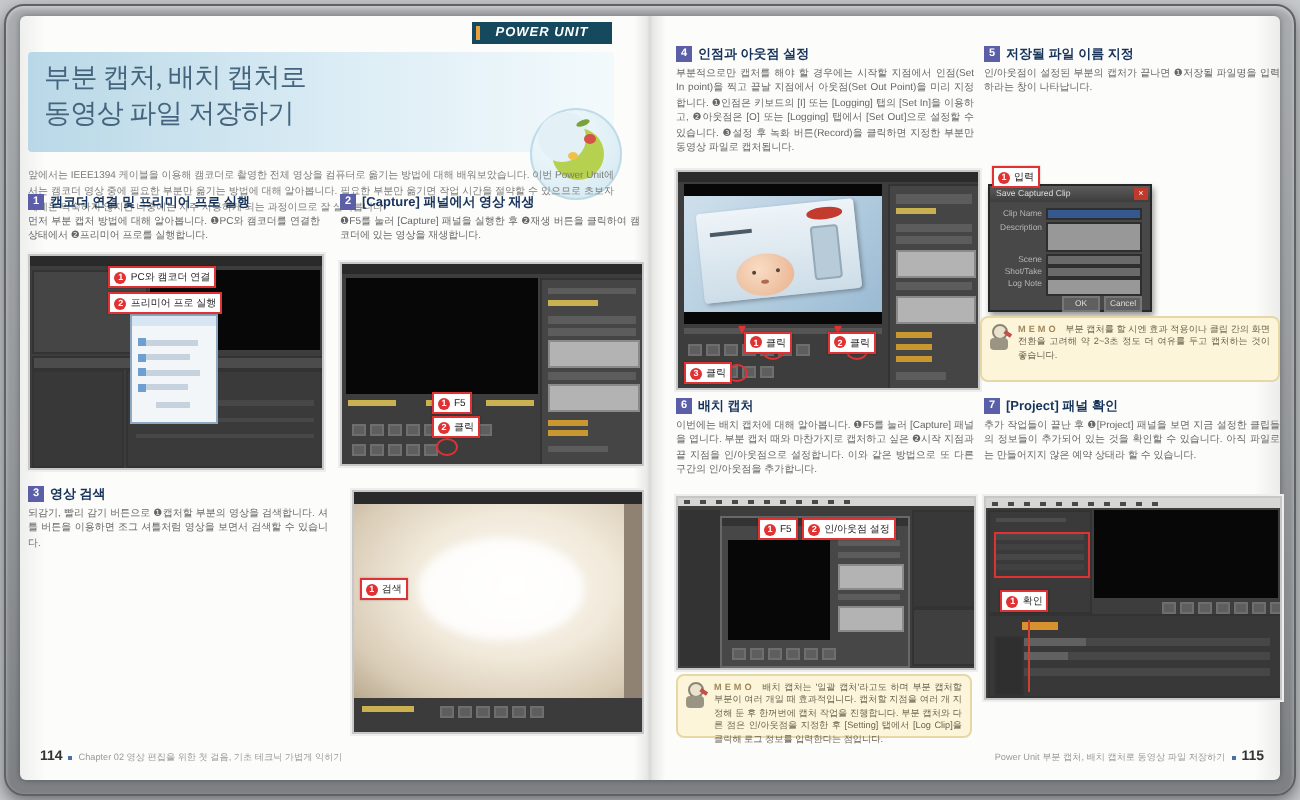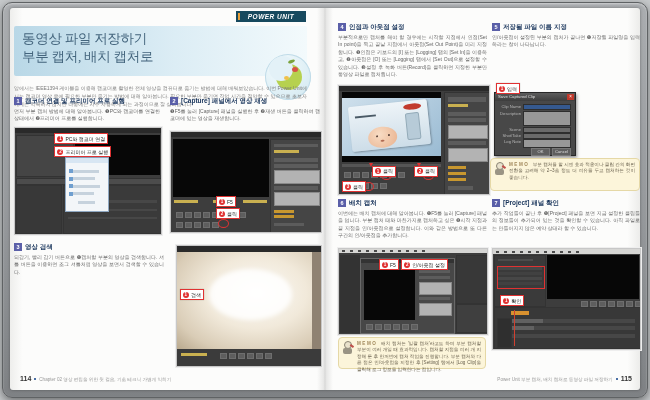--- a/index.html
+++ b/index.html
@@ -126,22 +126,22 @@
     <div class="illus">
       <div class="moon-cut"></div>
         <div class="moon"></div>
       <div class="moon-cut" style="left:4px;top:3px;"></div>
       <div class="fig-red"></div>
         <div class="fig-yel"></div>
         <div class="fig-leaf"></div>
     </div>
   </div>
   <div class="book-title">
+    <div>부분 캡처, 배치 캡처로</div>
     <div>동영상 파일 저장하기</div>
-    <div>부분 캡처, 배치 캡처로</div>
   </div>
   <div class="intro">앞에서는 IEEE1394 케이블을 이용해 캠코더로 촬영한 전체 영상을 컴퓨터로 옮기는 방법에 대해 배워보았습니다. 이번 Power Unit에서는 캠코더 영상 중에 필요한 부분만 옮기는 방법에 대해 알아봅니다. 필요한 부분만 옮기면 작업 시간을 절약할 수 있으므로 초보자에게는 익숙하지 않지만 나중에는 자주 사용하게 되는 과정이므로 잘 살펴봅니다.</div>
 
   <div class="sec-h" style="left:14px;top:97px;">
     <span class="sec-num">1</span>
     <span class="sec-title">캠코더 연결 및 프리미어 프로 실행</span>
   </div>
   <div class="body-txt" style="left:14px;top:107.5px;width:146px;height:17px;">먼저 부분 캡처 방법에 대해 알아봅니다. ❶PC와 캠코더를 연결한 상태에서 ❷프리미어 프로를 실행합니다.</div>
 
   <div class="shot" style="left:14px;top:127px;width:146px;height:106px;">

